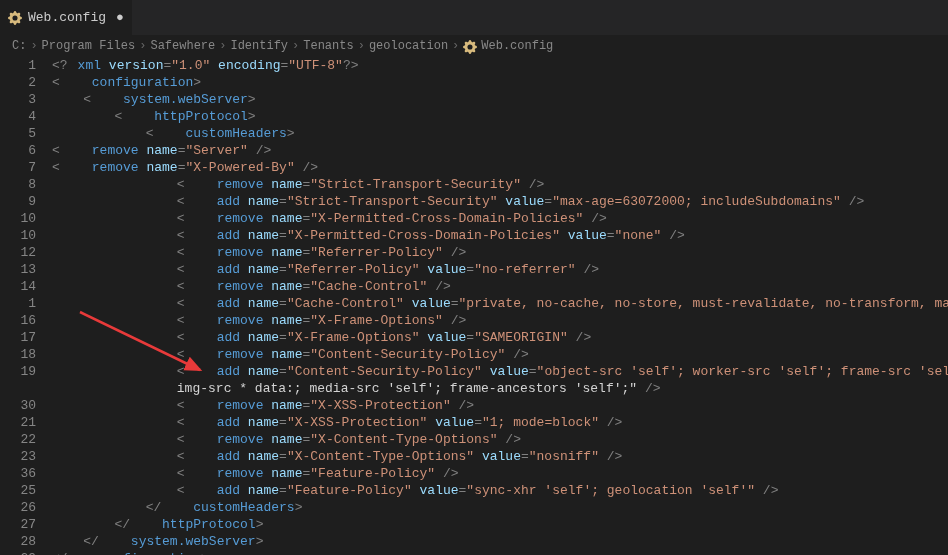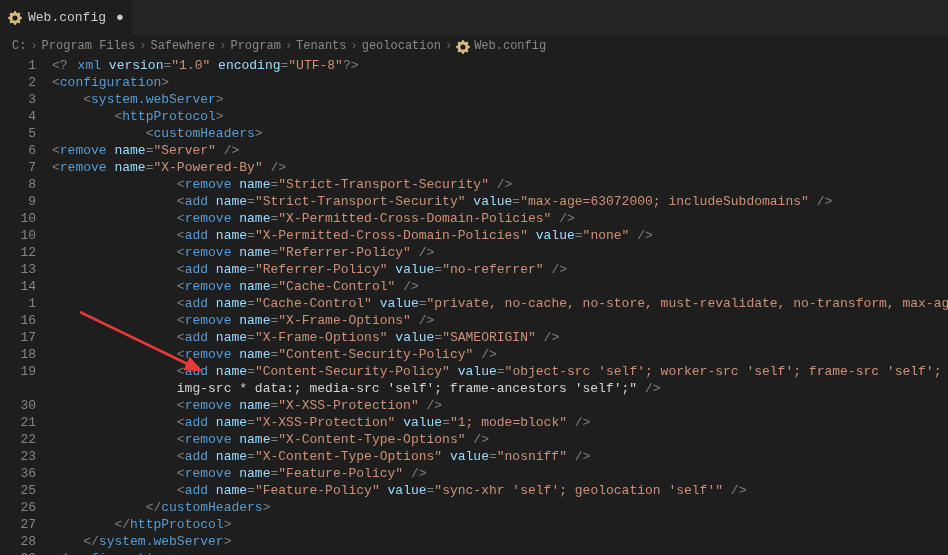--- a/index.html
+++ b/index.html
@@ -58,21 +58,21 @@
     }
     .gutter .ln { height: 17px; line-height: 17px; }
     .code {
       padding-left: 6px;
       line-height: 17px;
       white-space: pre;
       position: relative;
     }
     .line { height: 17px; }
     .xml-bracket { color: #808080; }
-    .xml-tag { color: #569cd6; }
+    .xml-tag { color: #569cd6; margin-left: 32px; }
     .xml-attr { color: #9cdcfe; }
     .xml-string { color: #ce9178; }
     .xml-pi { color: #569cd6; margin-left: 10px; }
     .arrow-overlay {
       position: absolute;
       left: 60px;
       top: 155px;
       pointer-events: none;
     }
     svg.gear { width: 14px; height: 14px; }
@@ -92,21 +92,21 @@
   </div>
 </div>
 
 <div class="breadcrumb">
   <span>C:</span>
   <span class="chevron">›</span>
   <span>Program Files</span>
   <span class="chevron">›</span>
   <span>Safewhere</span>
   <span class="chevron">›</span>
-  <span>Program</span>
+  <span>Identify</span>
   <span class="chevron">›</span>
   <span>Tenants</span>
   <span class="chevron">›</span>
   <span>geolocation</span>
   <span class="chevron">›</span>
   <span class="gear-icon">
     <svg class="gear" viewBox="0 0 16 16" fill="currentColor">
         <path d="M9.405 1.05c-.413-1.4-2.397-1.4-2.81 0l-.1.34a1.464 1.464 0 0 1-2.105.872l-.31-.17c-1.283-.698-2.686.705-1.987 1.987l.169.311c.446.82.023 1.841-.872 2.105l-.34.1c-1.4.413-1.4 2.397 0 2.81l.34.1a1.464 1.464 0 0 1 .872 2.105l-.17.31c-.698 1.283.705 2.686 1.987 1.987l.311-.169a1.464 1.464 0 0 1 2.105.872l.1.34c.413 1.4 2.397 1.4 2.81 0l.1-.34a1.464 1.464 0 0 1 2.105-.872l.31.17c1.283.698 2.686-.705 1.987-1.987l-.169-.311a1.464 1.464 0 0 1 .872-2.105l.34-.1c1.4-.413 1.4-2.397 0-2.81l-.34-.1a1.464 1.464 0 0 1-.872-2.105l.17-.31c.698-1.283-.705-2.686-1.987-1.987l-.311.169a1.464 1.464 0 0 1-2.105-.872l-.1-.34zM8 10.93a2.929 2.929 0 1 1 0-5.86 2.929 2.929 0 0 1 0 5.858z"></path>
       </svg>
   </span>

